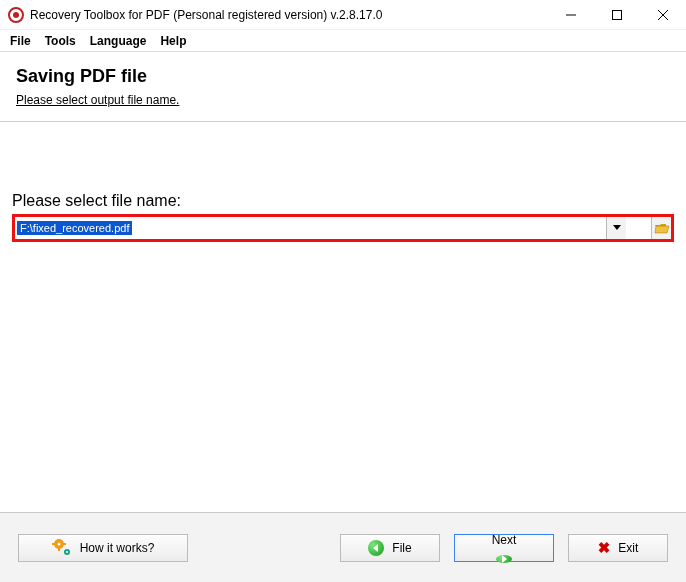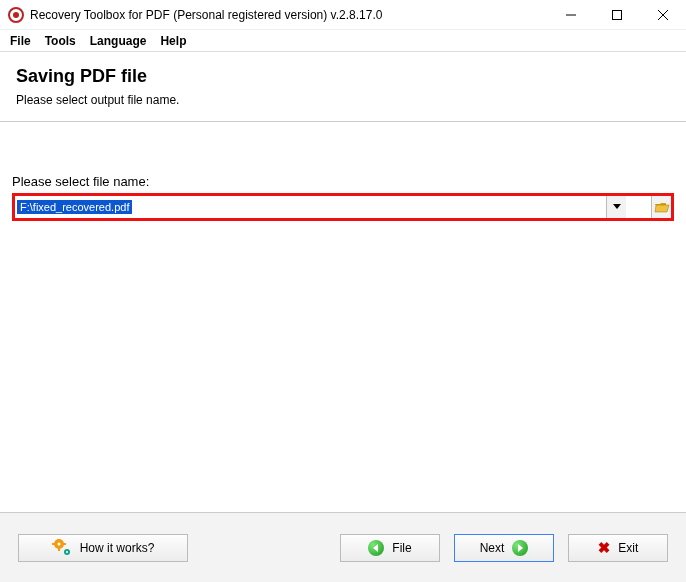--- a/index.html
+++ b/index.html
@@ -56,25 +56,25 @@
   .menubar span { cursor: default; }
   .header {
     padding: 10px 28px 14px 16px;
     border-bottom: 1px solid #ccc;
   }
   .header h1 {
     margin: 4px 0 6px 0;
     font-size: 18px;
     font-weight: bold;
   }
-  .header .sub { font-size: 12px; }
+  .header .sub { font-size: 12px; text-decoration: underline; }
   .content {
     padding: 52px 12px 0 12px;
   }
-  .label { font-size: 13px; margin-bottom: 4px; }
+  .label { font-size: 16px; margin-bottom: 4px; margin-top: 18px; }
   .file-row {
     border: 3px solid #e11;
     height: 28px;
     display: flex;
     background: #fff;
     gap: 25px;
   }
   .file-input {
     flex: 1;
     background: #fff;
@@ -115,21 +115,21 @@
     border: 1px solid #bbb;
     display: flex;
     align-items: center;
     justify-content: center;
     gap: 8px;
     font-size: 12px;
     padding: 0 14px;
     min-width: 100px;
   }
   .btn.how { min-width: 170px; }
-  .btn.primary { border: 1px solid #3b82f6; }
+  .btn.primary { border: 1px solid #3b82f6; flex-direction: column; }
   .arrow-circle {
     width: 16px; height: 16px; border-radius: 50%;
     background: radial-gradient(circle at 30% 30%, #7be67b, #1a9a1a);
     display: flex; align-items: center; justify-content: center;
     color: #fff; font-size: 11px; font-weight: bold;
   }
   .gears {
     position: relative; width: 20px; height: 18px;
   }
   .x-red { color: #c00; font-weight: bold; font-size: 15px; line-height: 1;}

